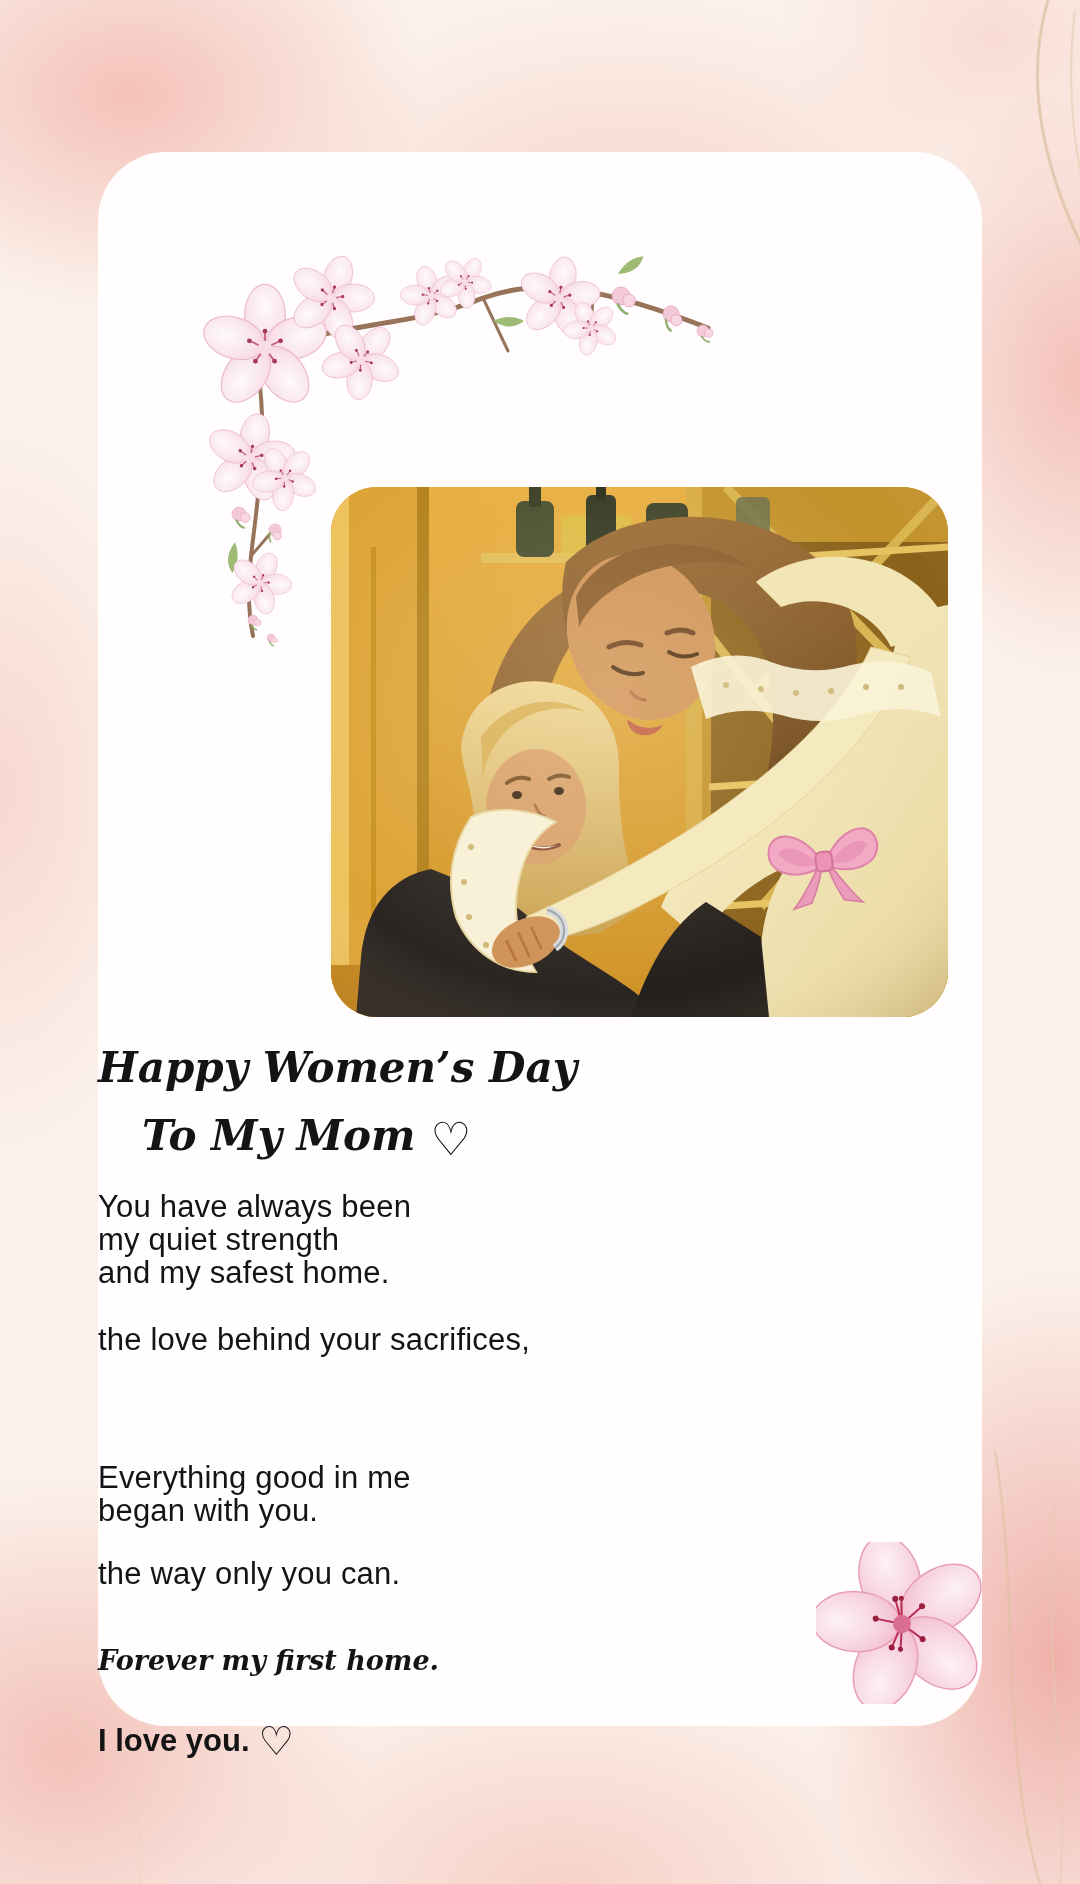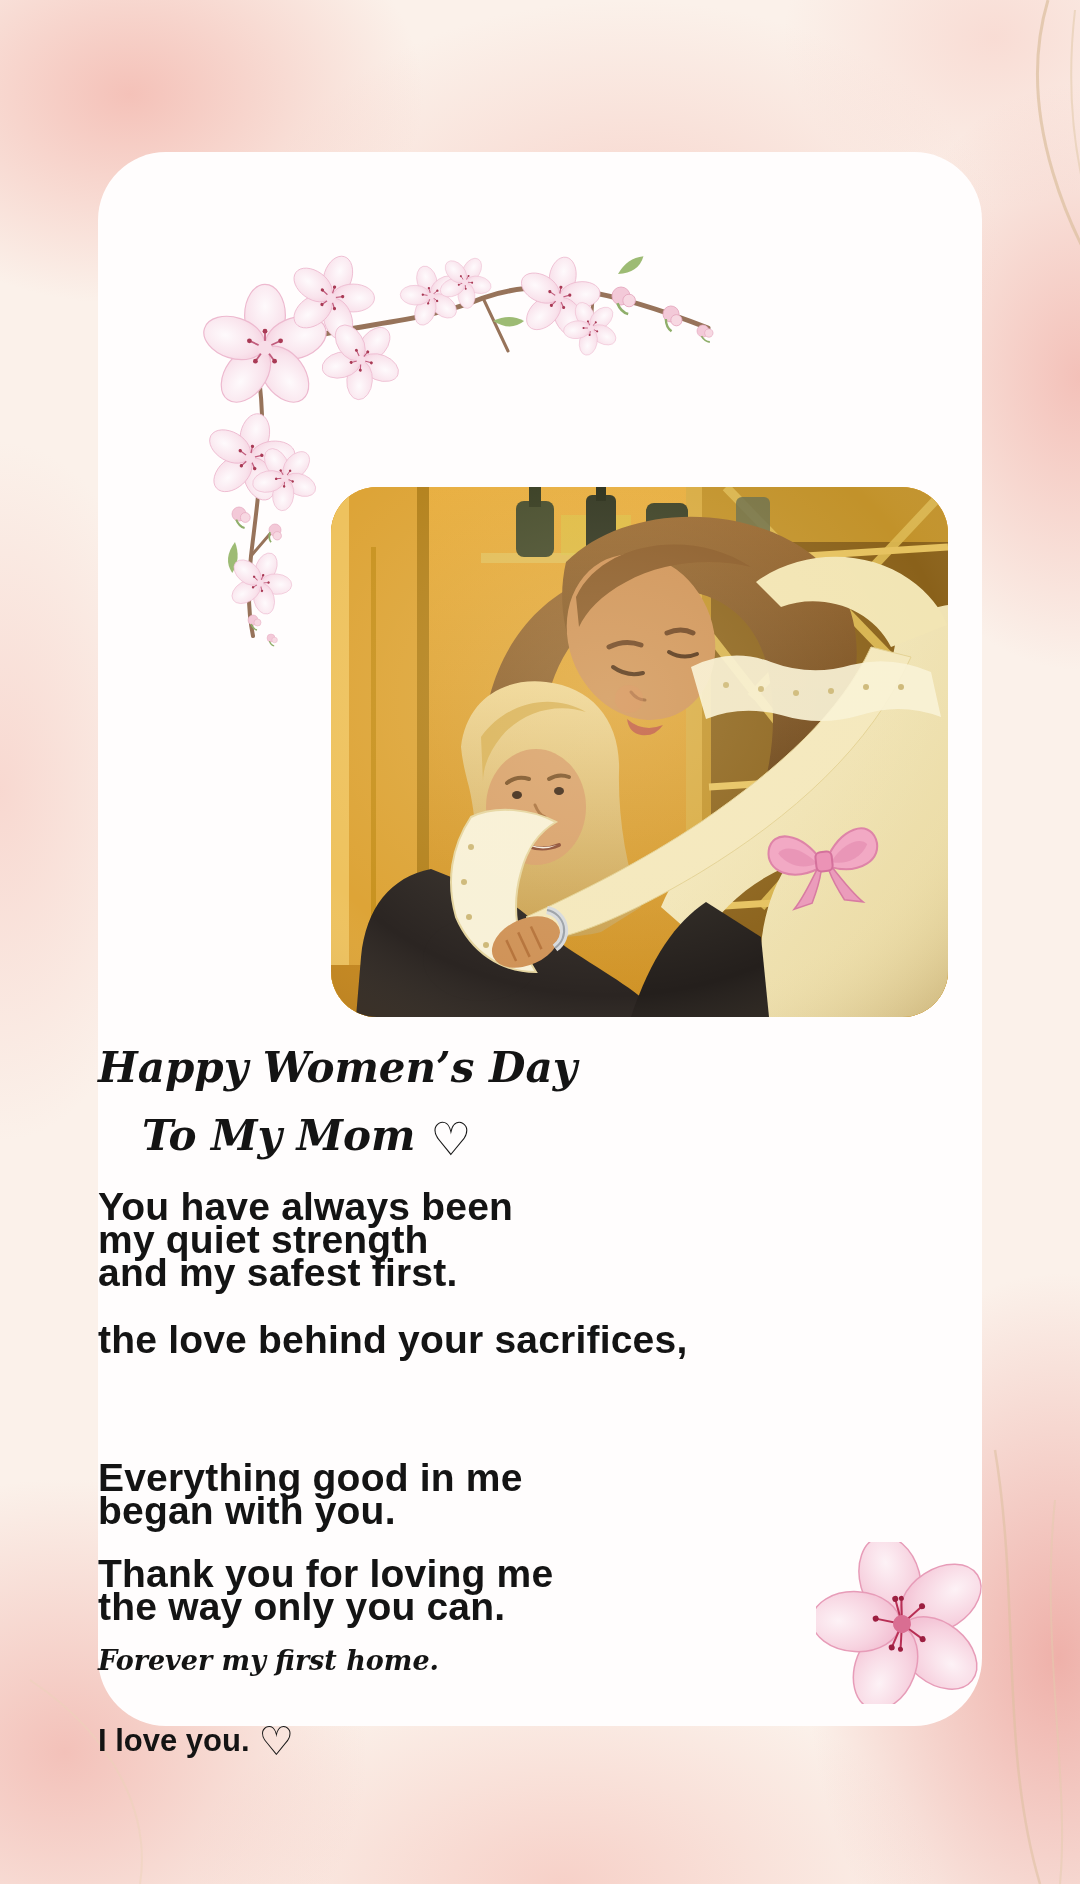--- a/index.html
+++ b/index.html
@@ -32,21 +32,21 @@
   
   .blossom-branch{position:absolute;left:163px;top:236px;width:562px;height:412px;pointer-events:none;}
   .bow{position:absolute;left:763px;top:810px;width:122px;height:102px;pointer-events:none;}
   .corner-flower{position:absolute;left:816px;top:1542px;width:172px;height:162px;pointer-events:none;}
 
   
   .txt{position:absolute;left:98px;width:884px;text-align:left;color:#141414;}
   .serif{font-family:"DejaVu Serif","Liberation Serif",serif;font-style:italic;font-weight:bold;}
   .t1{top:891px;font-size:42px;line-height:50px;}
   .t2{top:959px;font-size:42px;line-height:50px;}
-  .body-p{font-size:39px;line-height:33px;font-weight:bold;letter-spacing:.2px;}
+  .body-p{font-size:31px;line-height:33px;font-weight:normal;letter-spacing:.2px;}
   .p1{top:1038px;}  .p2{top:1171px;}  .p3{top:1309px;}  .p4{top:1405px;}
   .closing{top:1484px;font-size:27px;line-height:50px;}
   .signoff{top:1569px;font-size:31px;line-height:40px;font-weight:bold;}
   .heart{font-family:"DejaVu Sans",sans-serif;font-weight:bold;font-size:46px;
          vertical-align:-5px;letter-spacing:0;}
   .heart-sm{font-family:"DejaVu Sans",sans-serif;font-weight:bold;font-size:40px;vertical-align:-4px;}
 </style>
 </head>
 <body>
 
@@ -198,31 +198,30 @@
 
     <div class="txt serif t1" style="position:absolute;left:0;width:884px;">Happy Women’s Day</div>
     <div class="txt serif t2" style="position:absolute;left:0;width:884px;margin-left:44px;">
       <span>To My Mom</span>
       <span class="heart">♡</span>
     </div>
 
     <div class="txt body-p p1" style="position:absolute;left:0;width:884px;">
       <div>You have always been</div>
       <div>my quiet strength</div>
-      <div>and my safest first.</div>
+      <div>and my safest home.</div>
     </div>
     <div class="txt body-p p2" style="position:absolute;left:0;width:884px;">
       <div>the love behind your sacrifices,</div>
     </div>
     <div class="txt body-p p3" style="position:absolute;left:0;width:884px;">
       <div>Everything good in me</div>
       <div>began with you.</div>
     </div>
     <div class="txt body-p p4" style="position:absolute;left:0;width:884px;">
-      <div>Thank you for loving me</div>
       <div>the way only you can.</div>
     </div>
 
     <div class="txt serif closing" style="position:absolute;left:0;width:884px;">Forever my first home.</div>
     <div class="txt signoff" style="position:absolute;left:0;width:884px;">
       <span>I love you.</span>
       <span class="heart-sm">♡</span>
     </div>
   </div>
 

